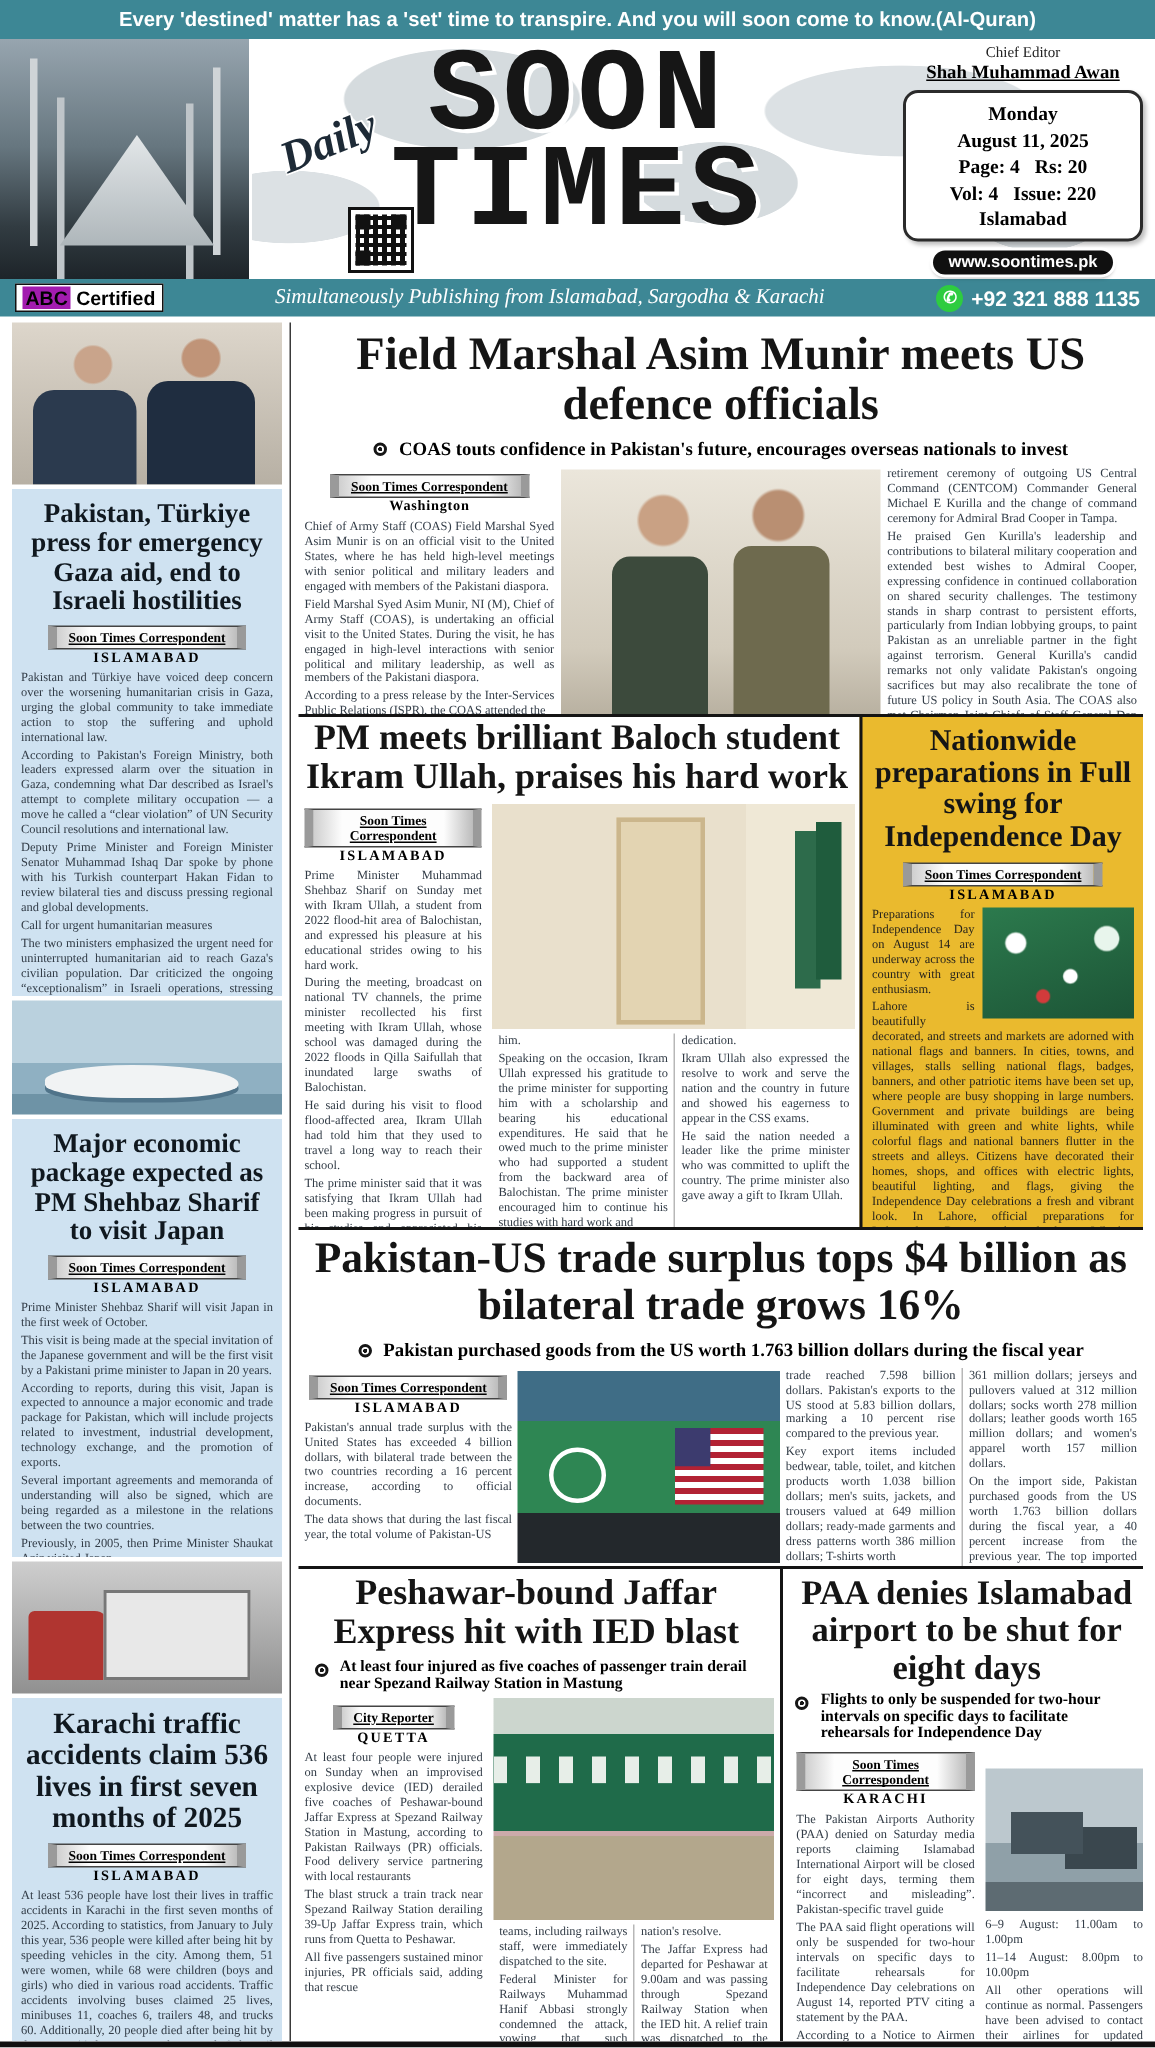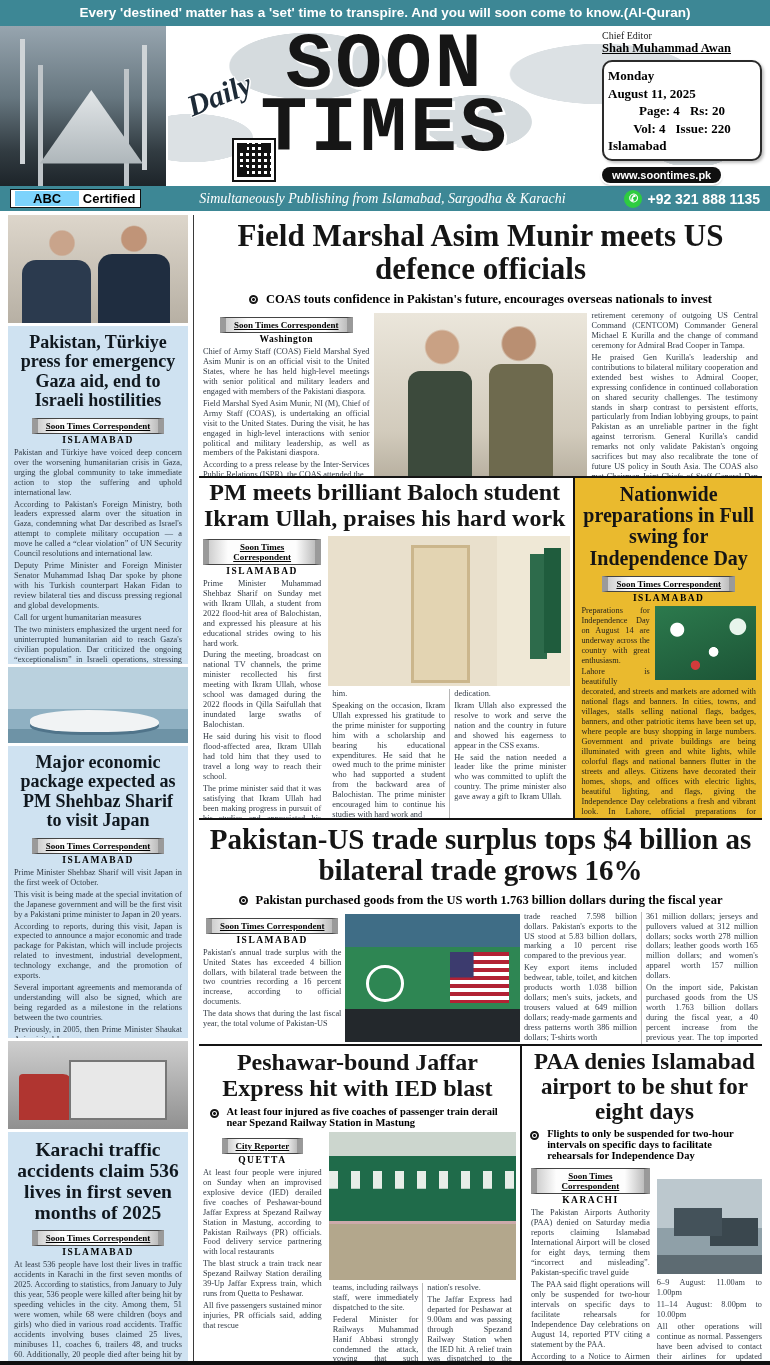--- a/index.html
+++ b/index.html
@@ -30,31 +30,31 @@
   .logo-soon { font-size:78px; text-shadow:3px 3px 0 #fff; }
   .logo-times { font-size:78px; text-shadow:3px 3px 0 #fff; }
   .qr { position:absolute; left:64px; bottom:4px; width:44px; height:44px; background:#fff; border:2px solid #111; padding:3px; }
   .qr-inner { width:100%; height:100%;
       background:
         linear-gradient(#111,#111) 0 0/10px 10px no-repeat,
         linear-gradient(#111,#111) 100% 0/10px 10px no-repeat,
         linear-gradient(#111,#111) 0 100%/10px 10px no-repeat,
         repeating-linear-gradient(90deg,#111 0 3px,transparent 3px 6px),
         repeating-linear-gradient(0deg,#111 0 3px,#fff 3px 6px); }
-  .mast-right { width:168px; padding:4px 8px 0 0; text-align:left; }
+  .mast-right { width:168px; padding:4px 8px 0 0; text-align:center; }
   .chief-label { font-size:10px; color:#222; }
   .chief-name { font-size:12.5px; font-weight:bold; text-decoration:underline; margin-bottom:4px; }
   .info-box { border:2px solid #2b2b2b; border-radius:10px; background:#fff; padding:5px 4px 4px; font-weight:bold; font-size:13px; line-height:1.35; box-shadow:2px 2px 3px rgba(0,0,0,.25); }
   .info-row { display:flex; justify-content:center; gap:10px; }
   .site-pill { display:inline-block; margin-top:6px; background:#101010; color:#fff; font-family:"Liberation Sans", sans-serif; font-weight:bold; font-size:11px; padding:2px 10px; border-radius:12px; box-shadow:0 0 0 2px #fff,0 2px 3px rgba(0,0,0,.4); }
 
   
   .strip { background:#3d8795; display:flex; align-items:center; padding:3px 10px; gap:10px; }
   .abc-badge { background:#fff; border:1px solid #111; font-family:"Liberation Sans", sans-serif; font-weight:bold; font-size:13px; padding:1px 4px; }
-  .abc-badge .abc { background:#7dd3fc; padding:0 18px;margin-top:12px; }
+  .abc-badge .abc { background:#a21caf; padding:0 2px;margin-top:12px; }
   .strip-center { flex:1; text-align:center; color:#fff; font-style:italic; font-size:14px; }
   .strip-phone { display:flex; align-items:center; gap:5px; color:#fff; font-family:"Liberation Sans", sans-serif; font-weight:bold; font-size:14px; }
   .wa-icon { width:18px; height:18px; border-radius:50%; background:#2ecc40; color:#fff; display:flex; align-items:center; justify-content:center; font-size:11px; }
 
   
   .content { flex:1; display:flex; padding:4px 8px 0; gap:5px; overflow:hidden; }
   .left-col { width:180px; display:flex; flex-direction:column; gap:3px; }
   .main-col { flex:1; border-left:1.5px solid #3a3a3a; padding-left:5px; display:flex; flex-direction:column; overflow:hidden; }
 
   

